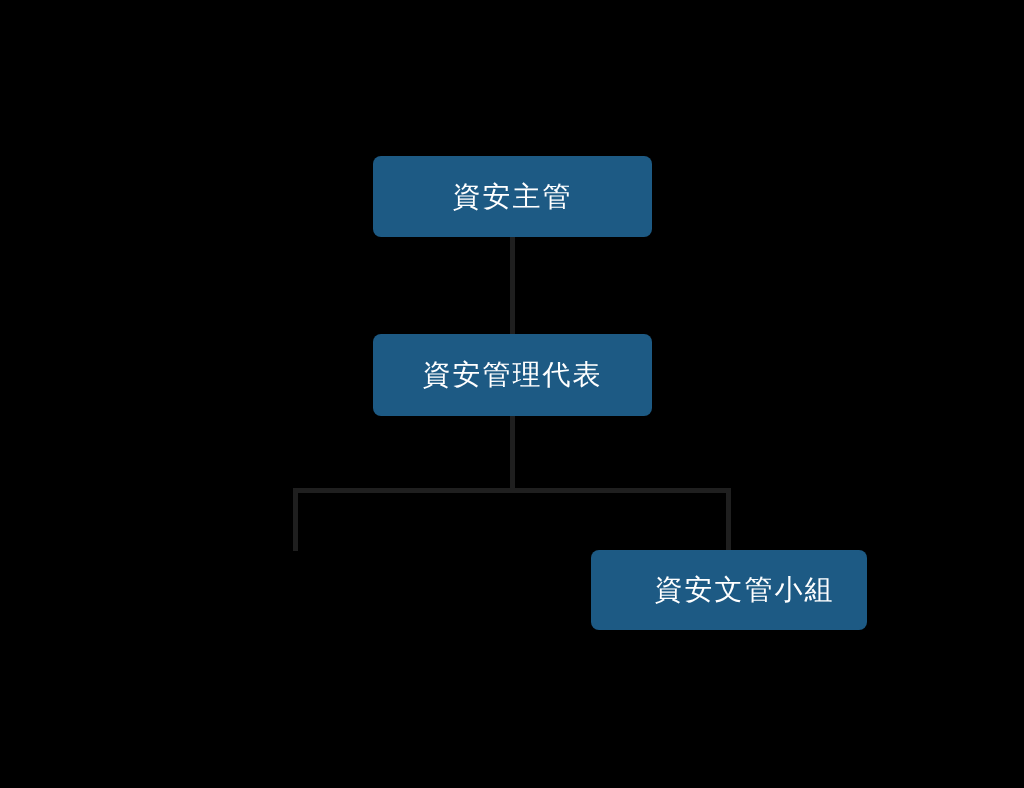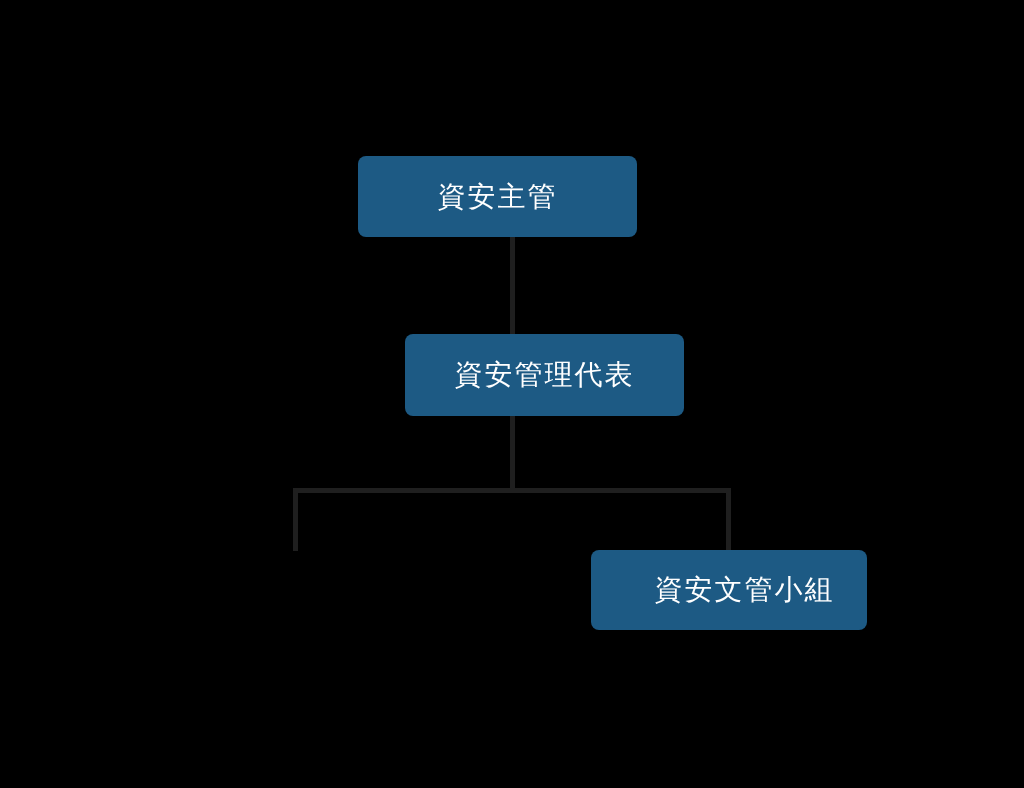--- a/index.html
+++ b/index.html
@@ -28,22 +28,22 @@
     justify-content: center;
     font-size: 28px;
     letter-spacing: 2px;
     box-sizing: border-box;
   }
   .connector {
     position: absolute;
     background: var(--connector, #1f1f1f);
   }
   
-  .node-root  { left: 358px; top: 156px; width: 279px; height: 81px; }
-  .node-rep   { left: 373px; top: 334px; width: 279px; height: 82px; margin-left: 32px; }
+  .node-root  { left: 373px; top: 156px; width: 279px; height: 81px; }
+  .node-rep   { left: 373px; top: 334px; width: 279px; height: 82px; }
   .node-audit { left: 158px; top: 550px; width: 275px; height: 80px; }
   .node-doc   { left: 591px; top: 550px; width: 276px; height: 80px; padding-left: 31px; }
   
   .c-root-rep   { left: 510px; top: 236px; width: 5px;   height: 99px; }
   .c-rep-stem   { left: 510px; top: 415px; width: 5px;   height: 75px; }
   .c-branch     { left: 293px; top: 488px; width: 438px; height: 5px;  }
   .c-left-drop  { left: 293px; top: 488px; width: 5px;   height: 63px; }
   .c-right-drop { left: 726px; top: 488px; width: 5px;   height: 63px; }
 </style>
 </head>

